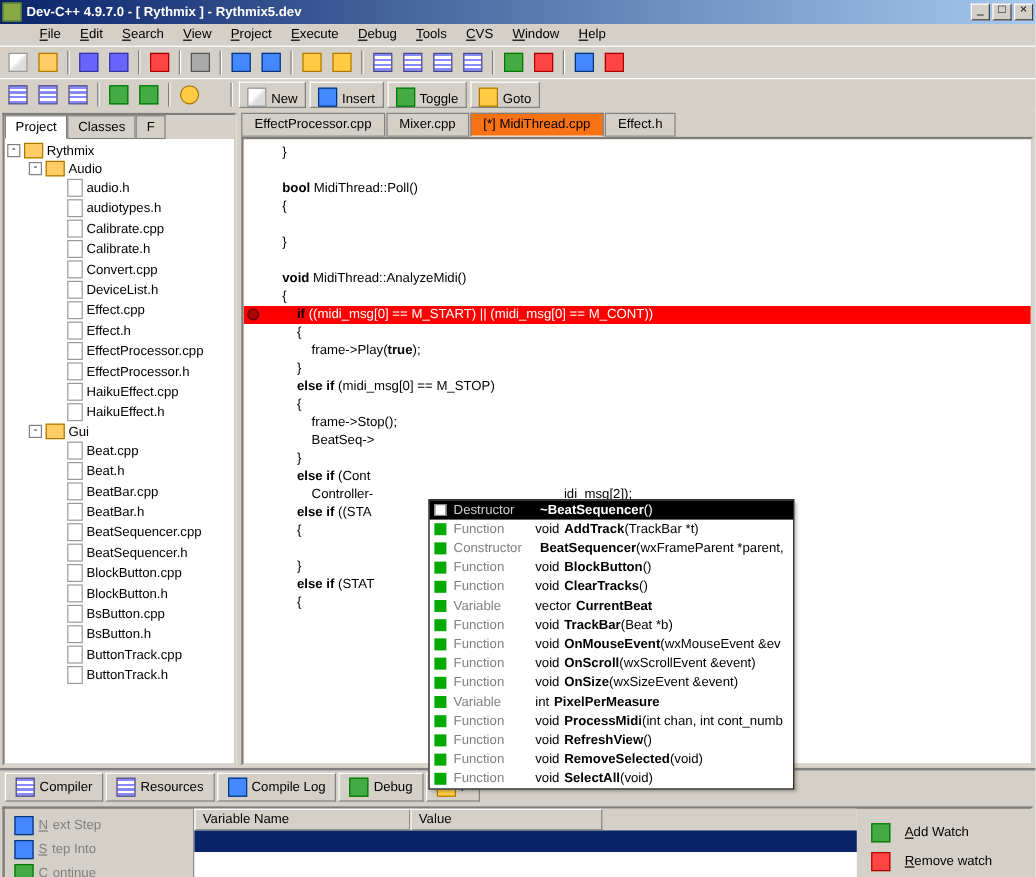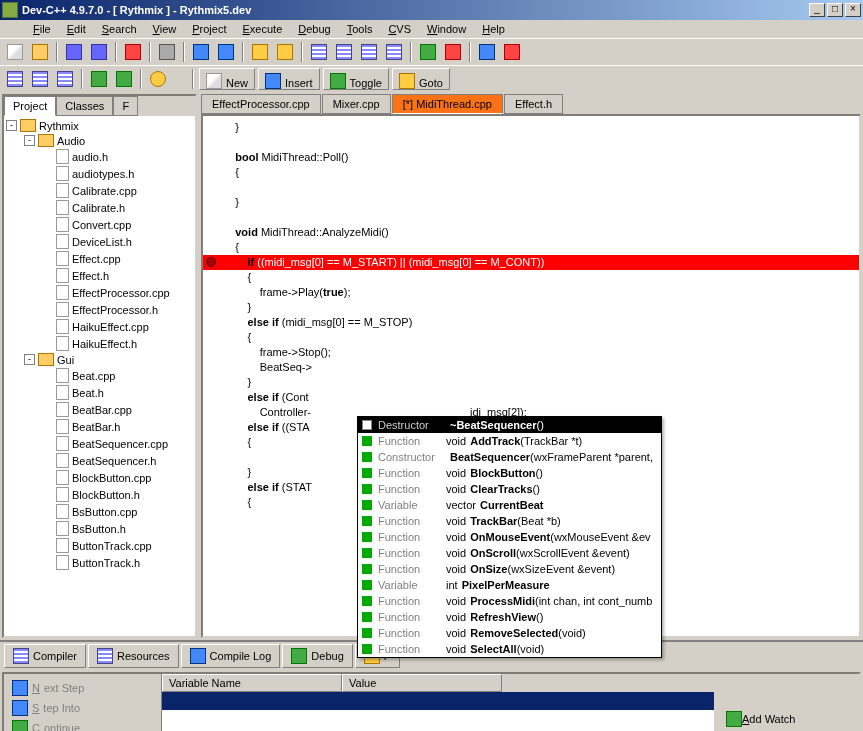--- a/index.html
+++ b/index.html
@@ -66,21 +66,21 @@
 .debug-btn { display: flex; align-items: center; padding: 2px 4px; gap: 4px; color: #808080; }
 .debug-mid { flex: 1; display: flex; flex-direction: column; }
 .debug-subtabs { display: flex; }
 .debug-subtab { padding: 3px 10px; border: 1px solid #808080; background: #d4d0c8; }
 .debug-subtab.active { background: #fff; }
 .vars-table { flex: 1; background: #fff; }
 .vars-header { display: flex; background: #d4d0c8; }
 .vars-header div { padding: 2px 6px; border: 1px solid; border-color: #fff #808080 #808080 #fff; }
 .vars-row { height: 18px; background: #0a246a; }
 .debug-right { width: 145px; padding: 8px; }
-.watch-btn { display: flex; align-items: center; padding: 4px; gap: 0; margin-top: 25px; }
+.watch-btn { display: flex; align-items: center; padding: 4px; gap: 12px; }
 .watch-btn u { text-decoration: underline; }
 </style>
 </head>
 <body>
 
 <div class="titlebar">
   <div class="titlebar-icon"></div>
   <div class="titlebar-text">Dev-C++ 4.9.7.0  -  [ Rythmix ] - Rythmix5.dev</div>
   <div class="winbtn">_</div>
   <div class="winbtn">□</div>

